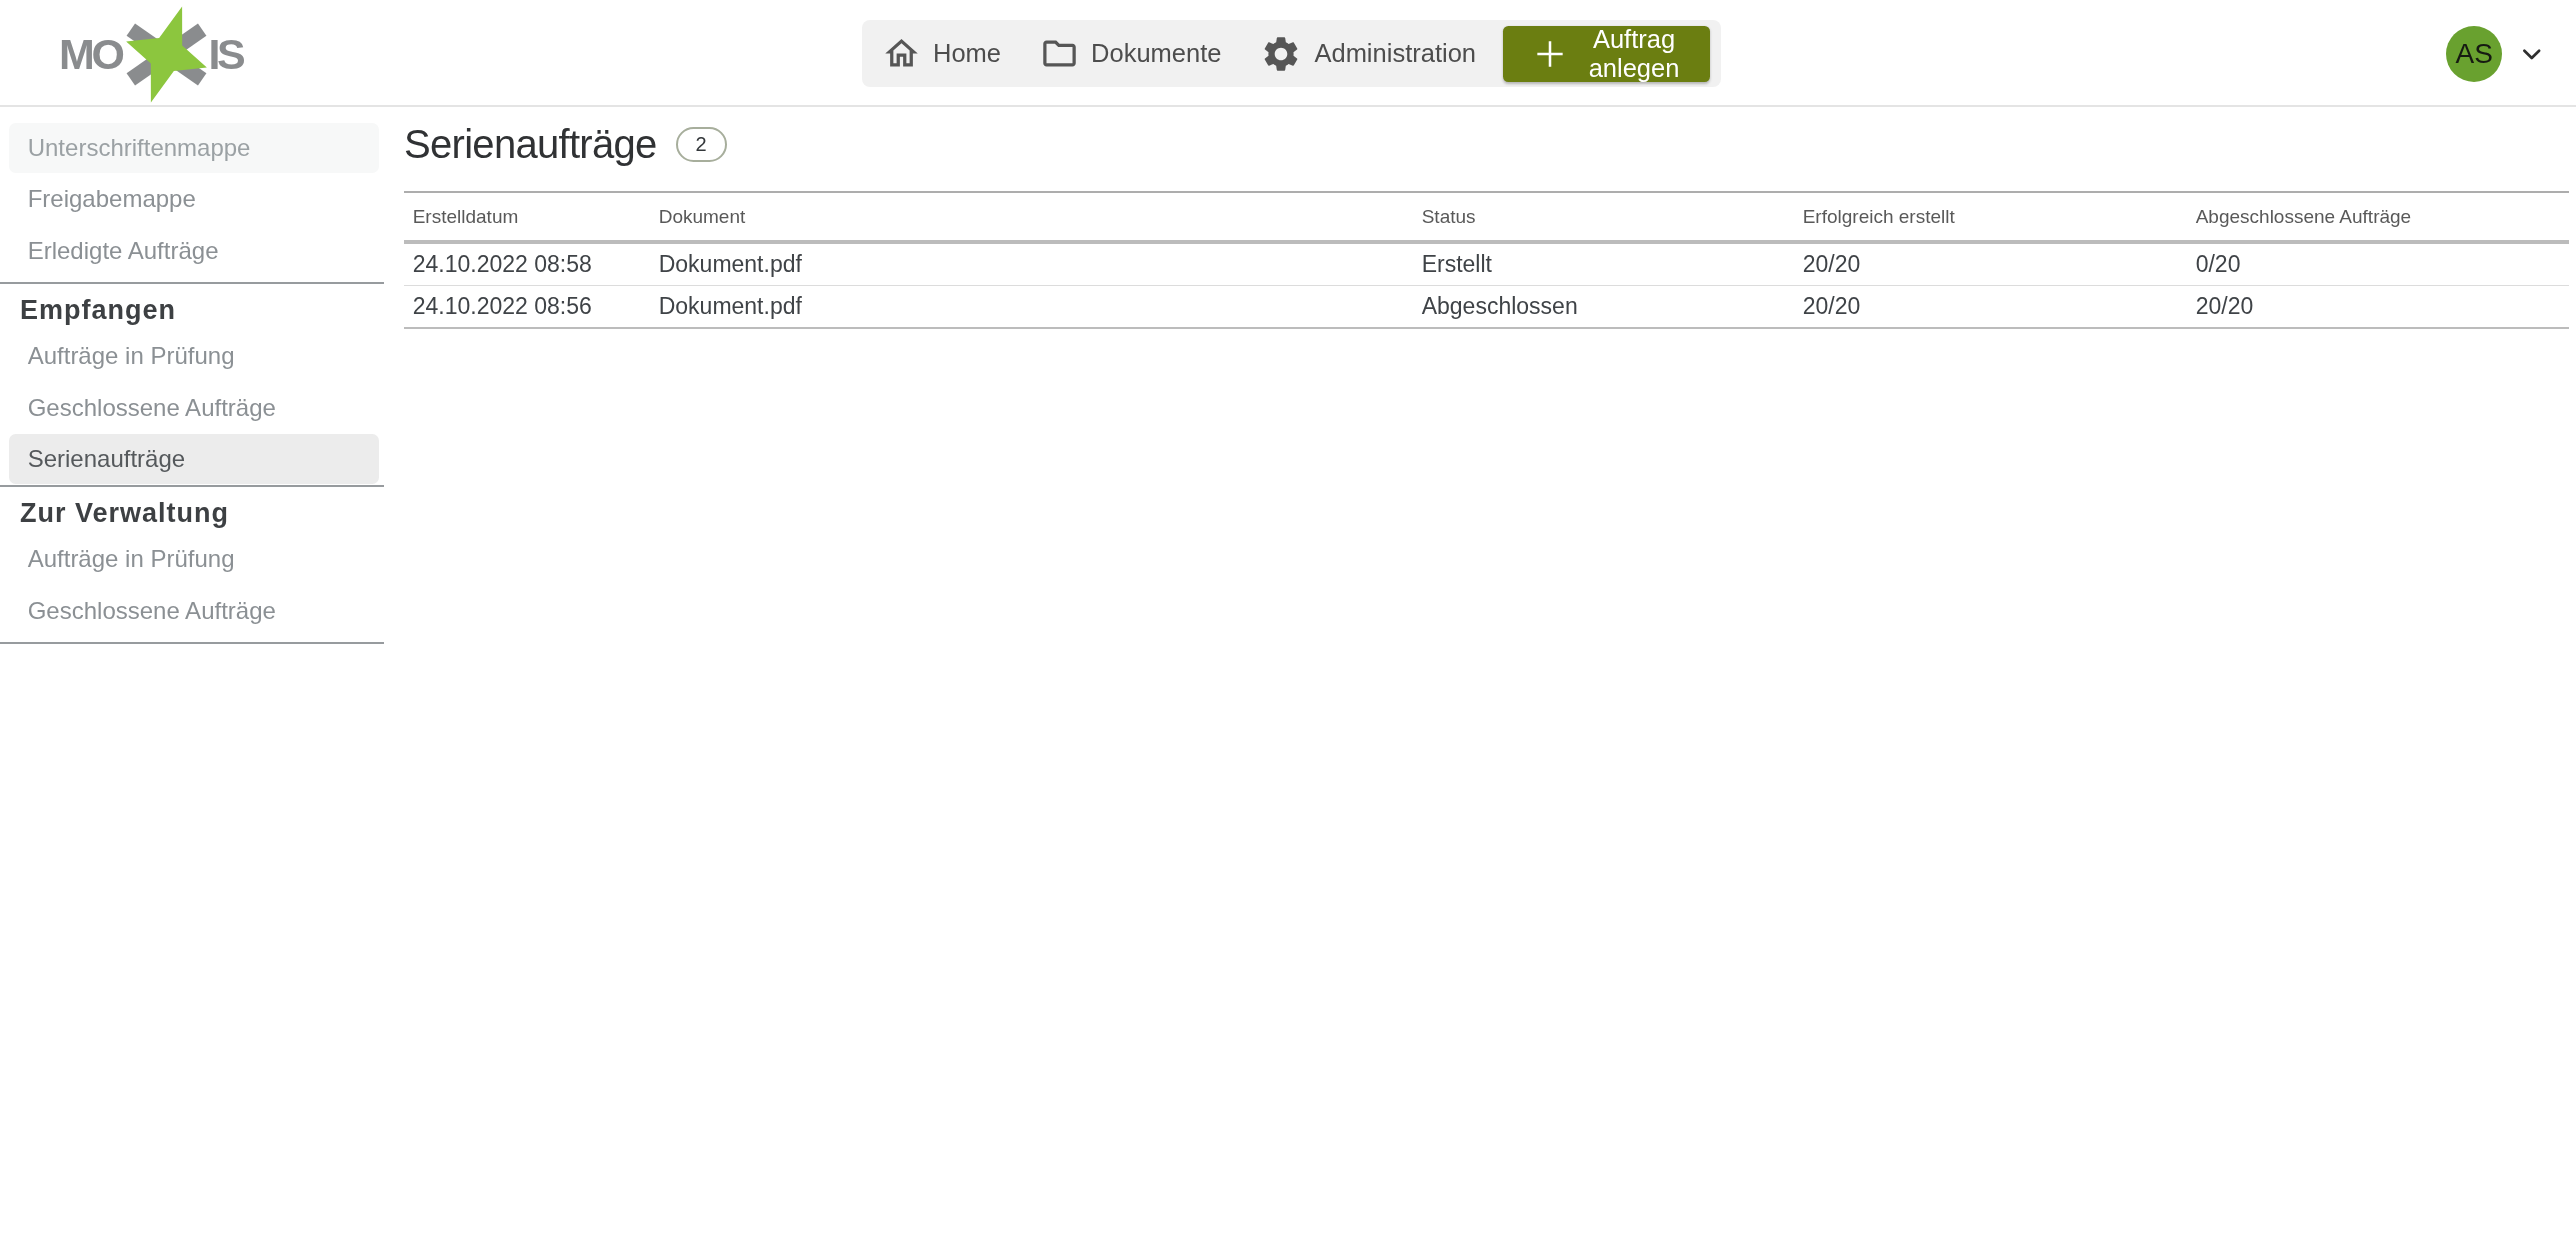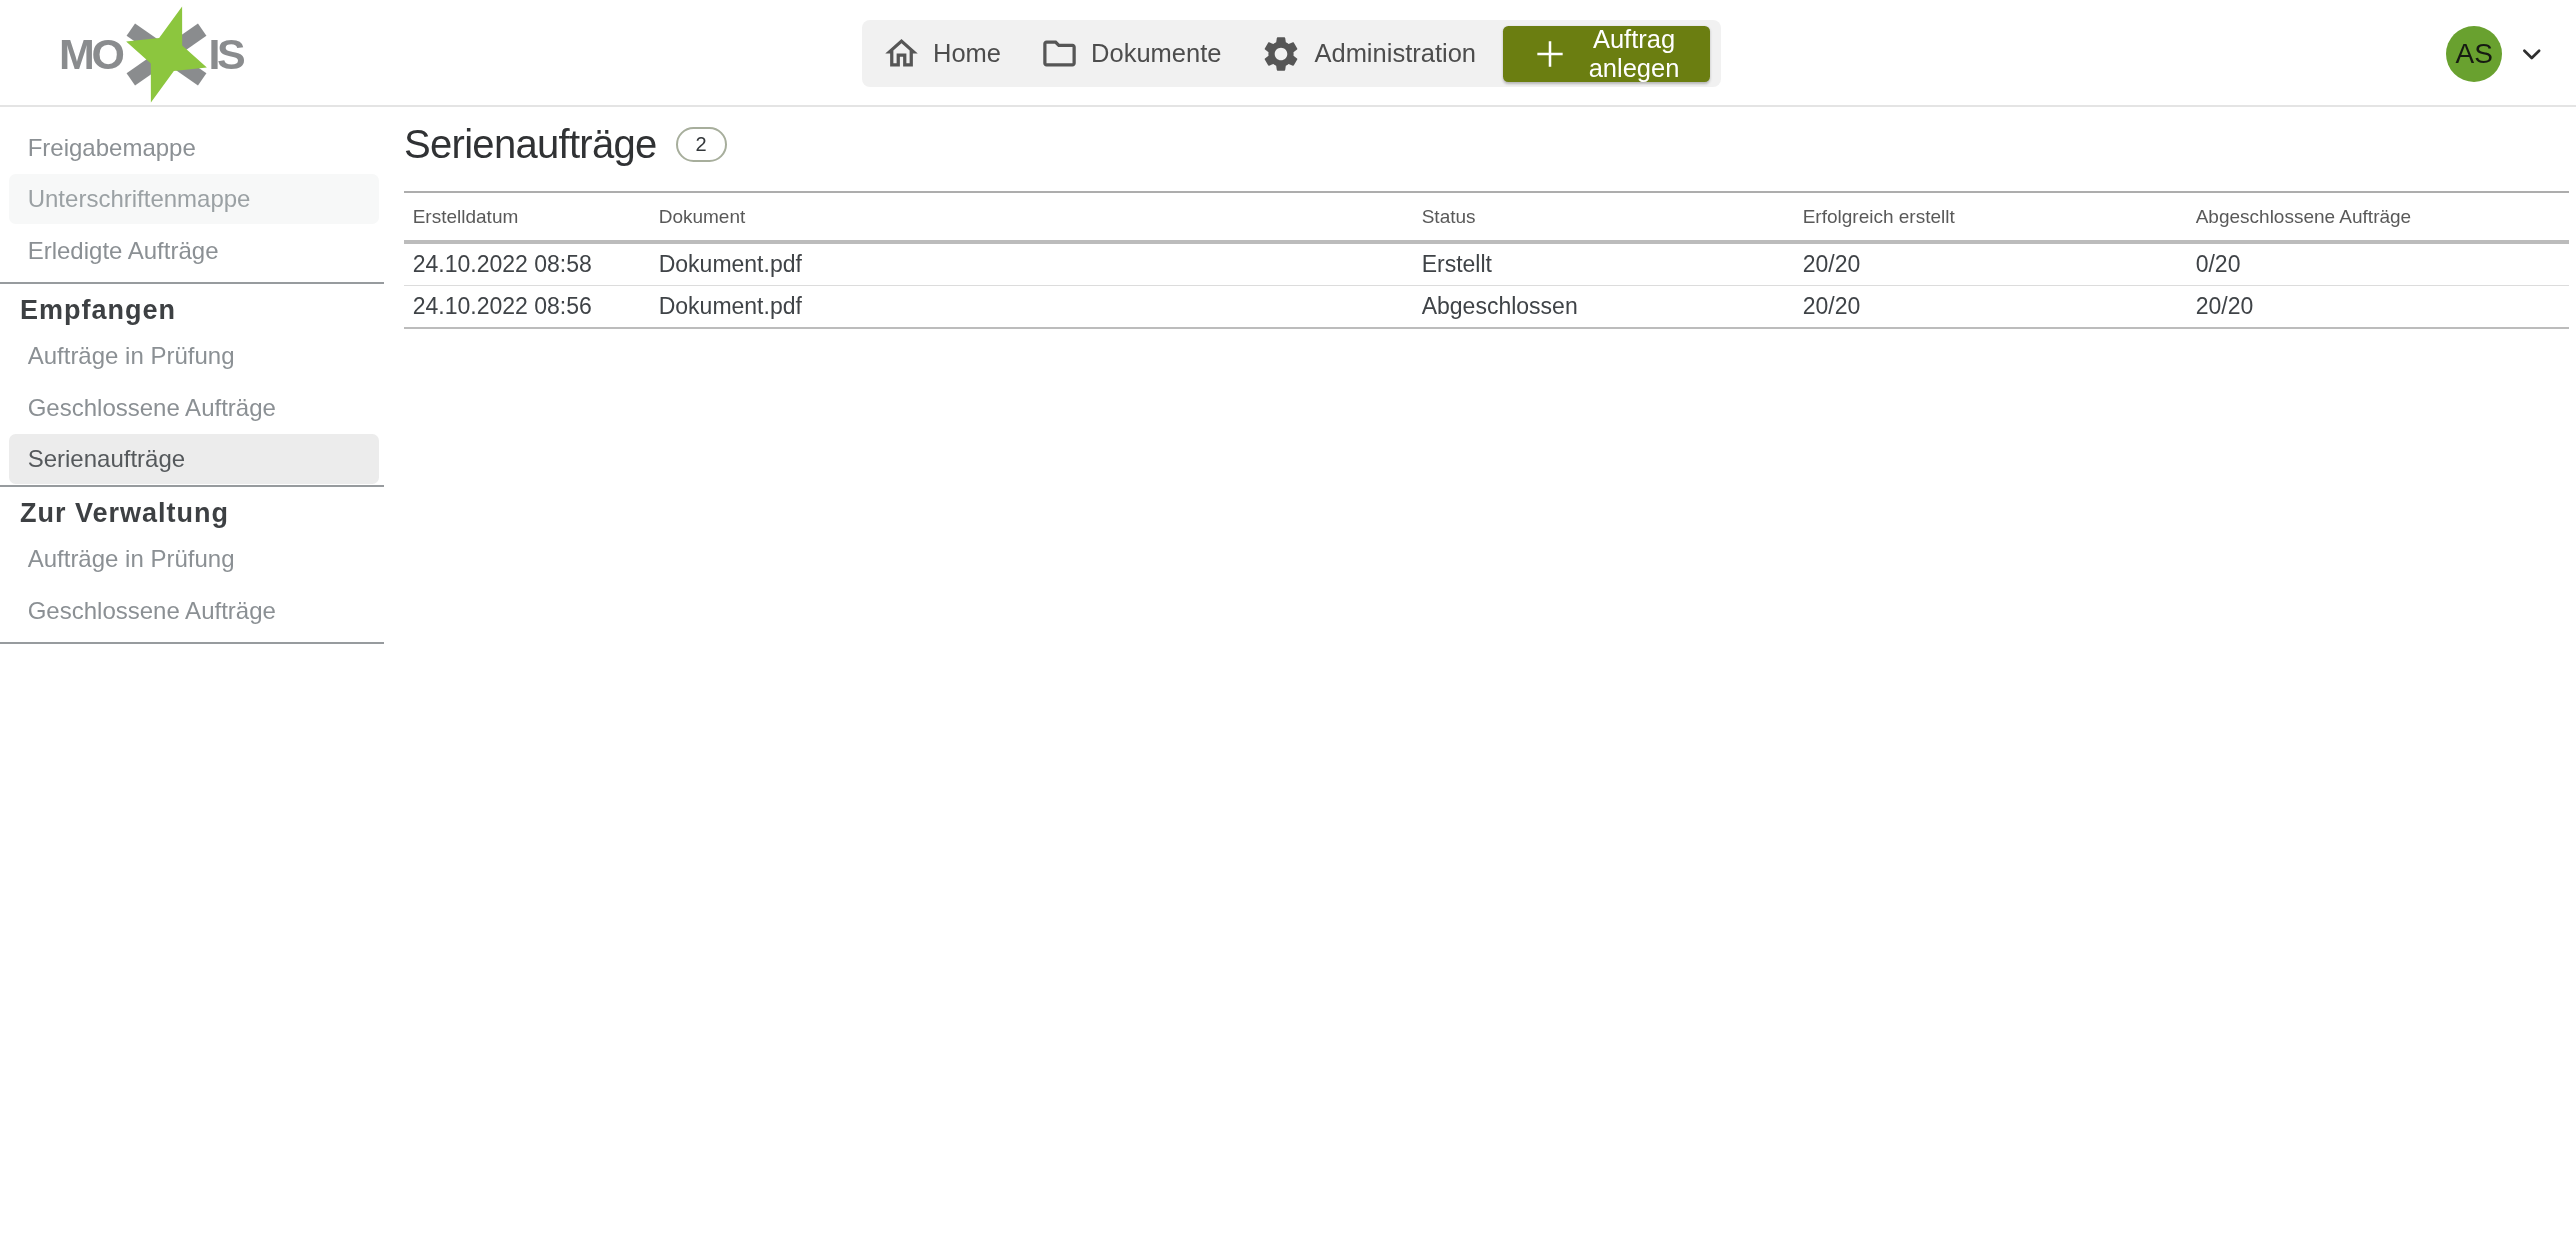--- a/index.html
+++ b/index.html
@@ -102,22 +102,22 @@
     <div class="avatar">AS</div>
     <svg class="icon" width="29.5" height="29.5" viewBox="0 0 24 24" fill="none" stroke="#303030" stroke-width="2.2" stroke-linecap="round" stroke-linejoin="round">
       <path d="M6 9.5l6 6 6-6"></path>
     </svg>
   </div>
 </div>
 
 <div class="page">
 
   <div class="sidebar">
+    <div class="sitem bg-muted">Unterschriftenmappe</div>
     <div class="sitem">Freigabemappe</div>
-    <div class="sitem bg-muted">Unterschriftenmappe</div>
     <div class="sitem">Erledigte Aufträge</div>
     <hr class="sdivider">
     <div class="sheading">Empfangen</div>
     <div class="sitem">Aufträge in Prüfung</div>
     <div class="sitem">Geschlossene Aufträge</div>
     <div class="sitem active">Serienaufträge</div>
     <hr class="sdivider" style="margin-top:1.3px;">
     <div class="sheading">Zur Verwaltung</div>
     <div class="sitem">Aufträge in Prüfung</div>
     <div class="sitem">Geschlossene Aufträge</div>

